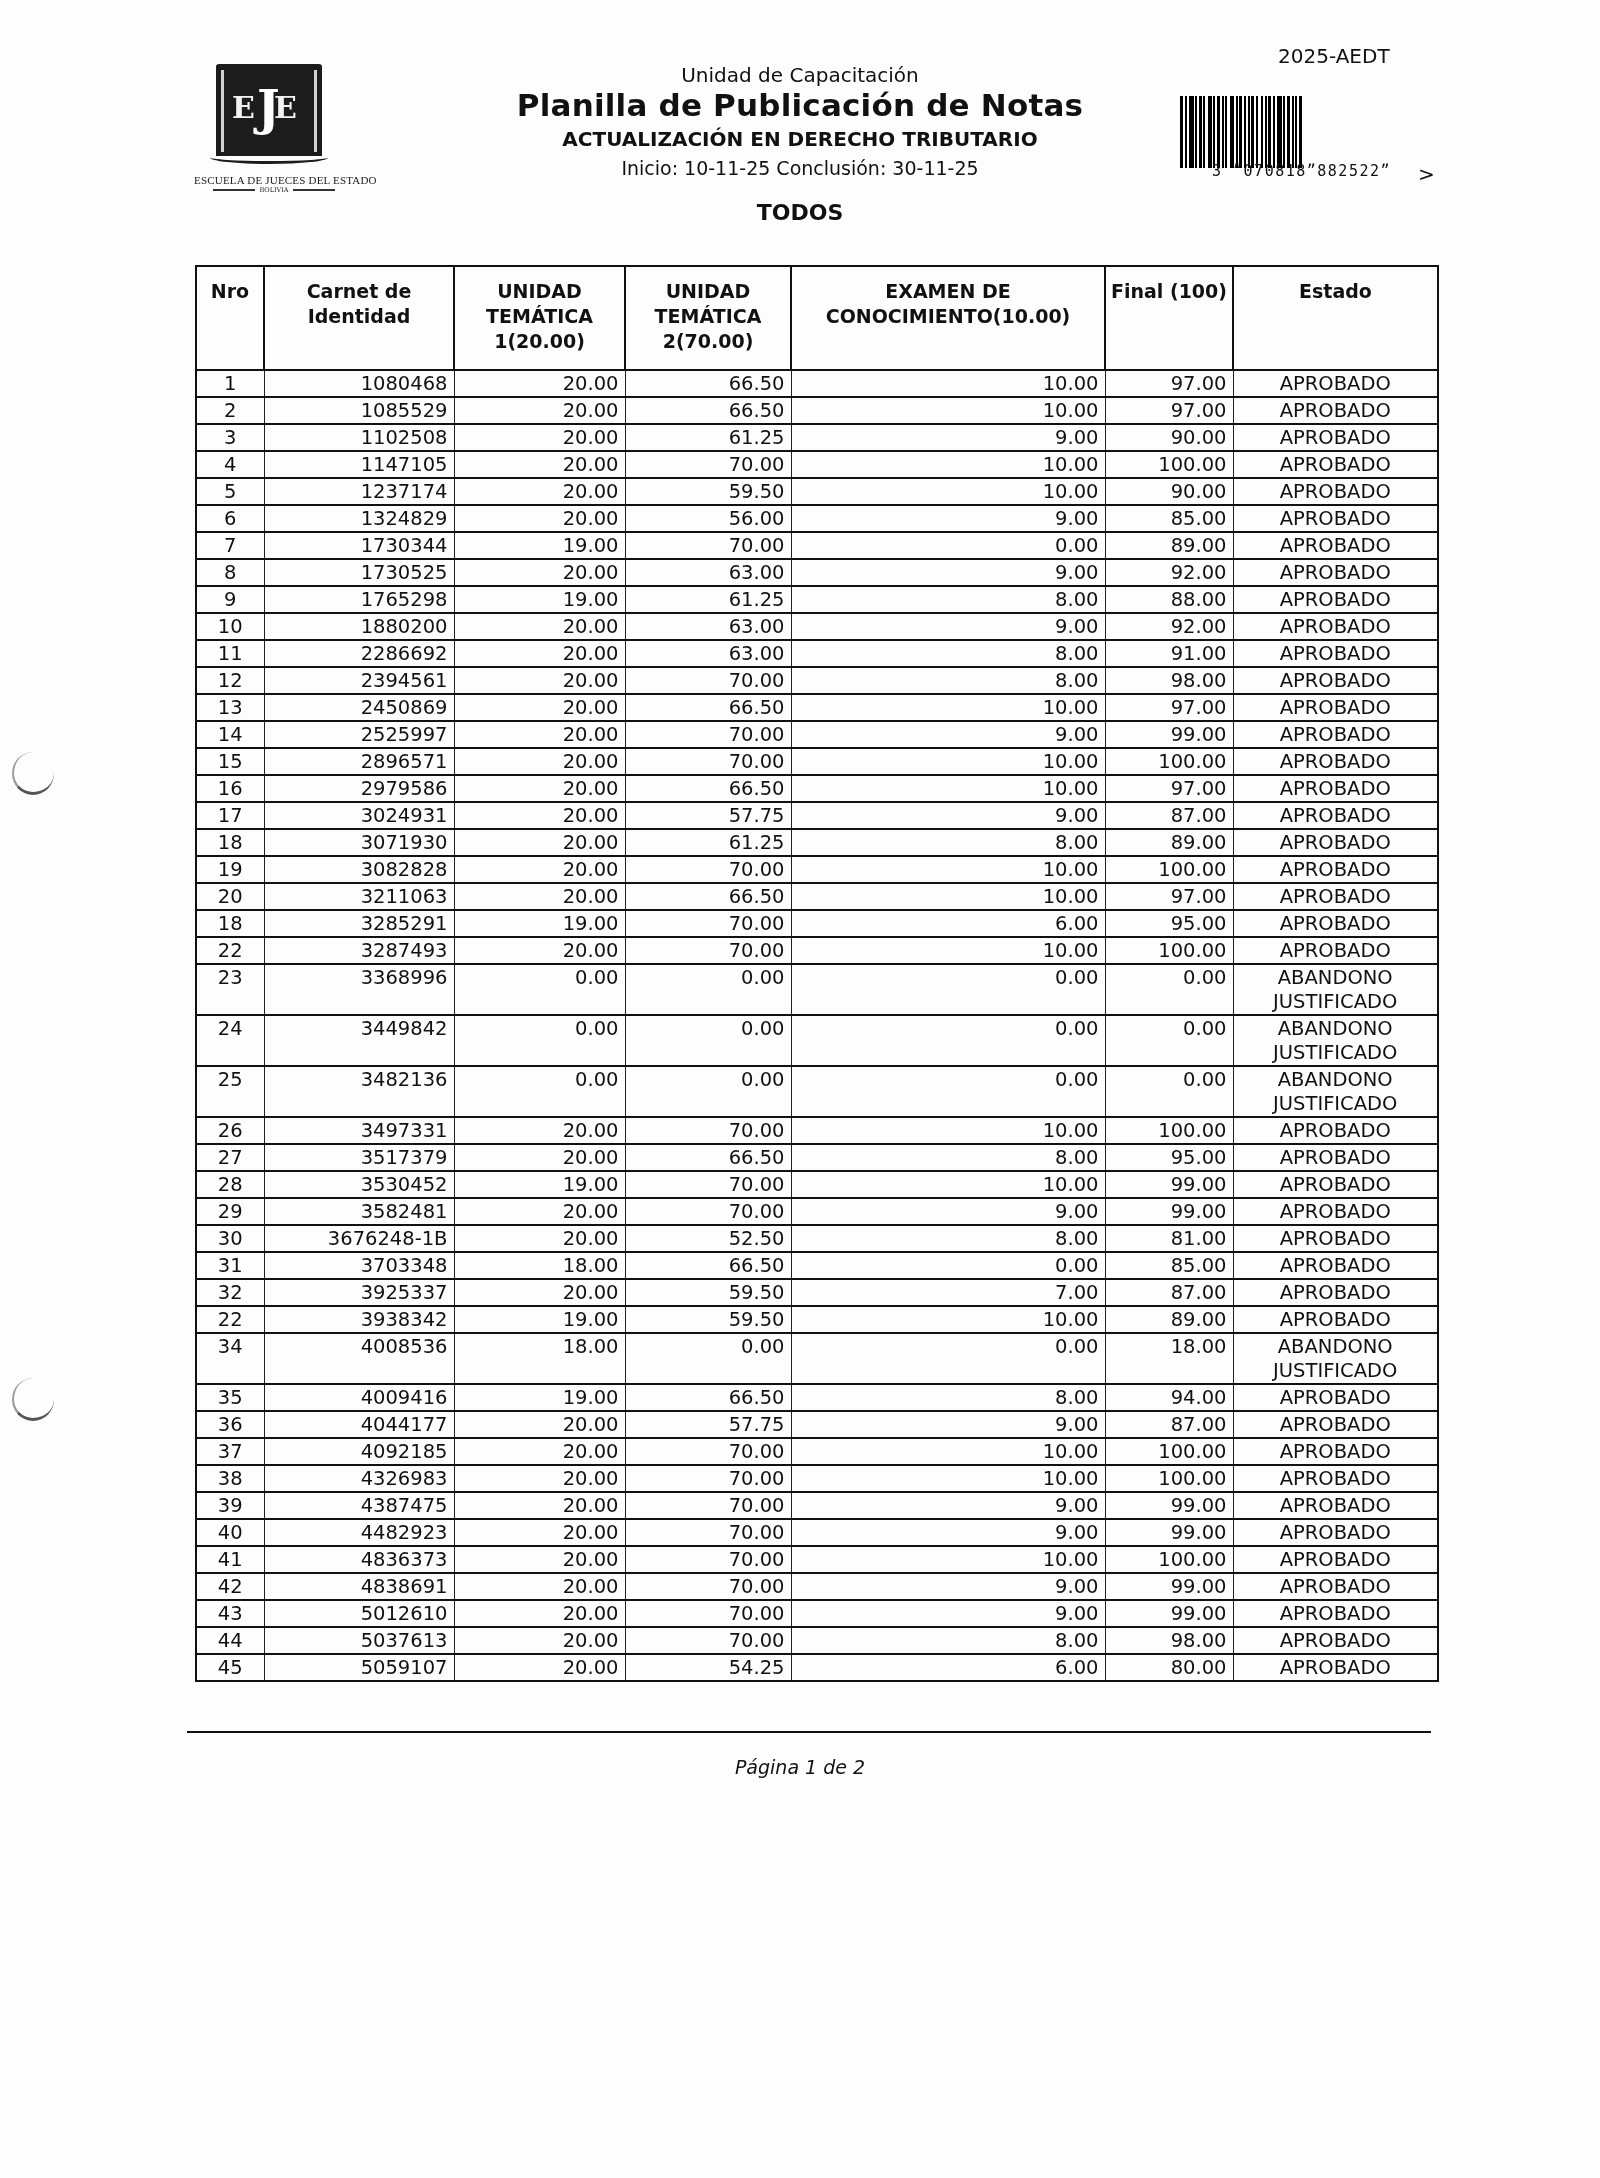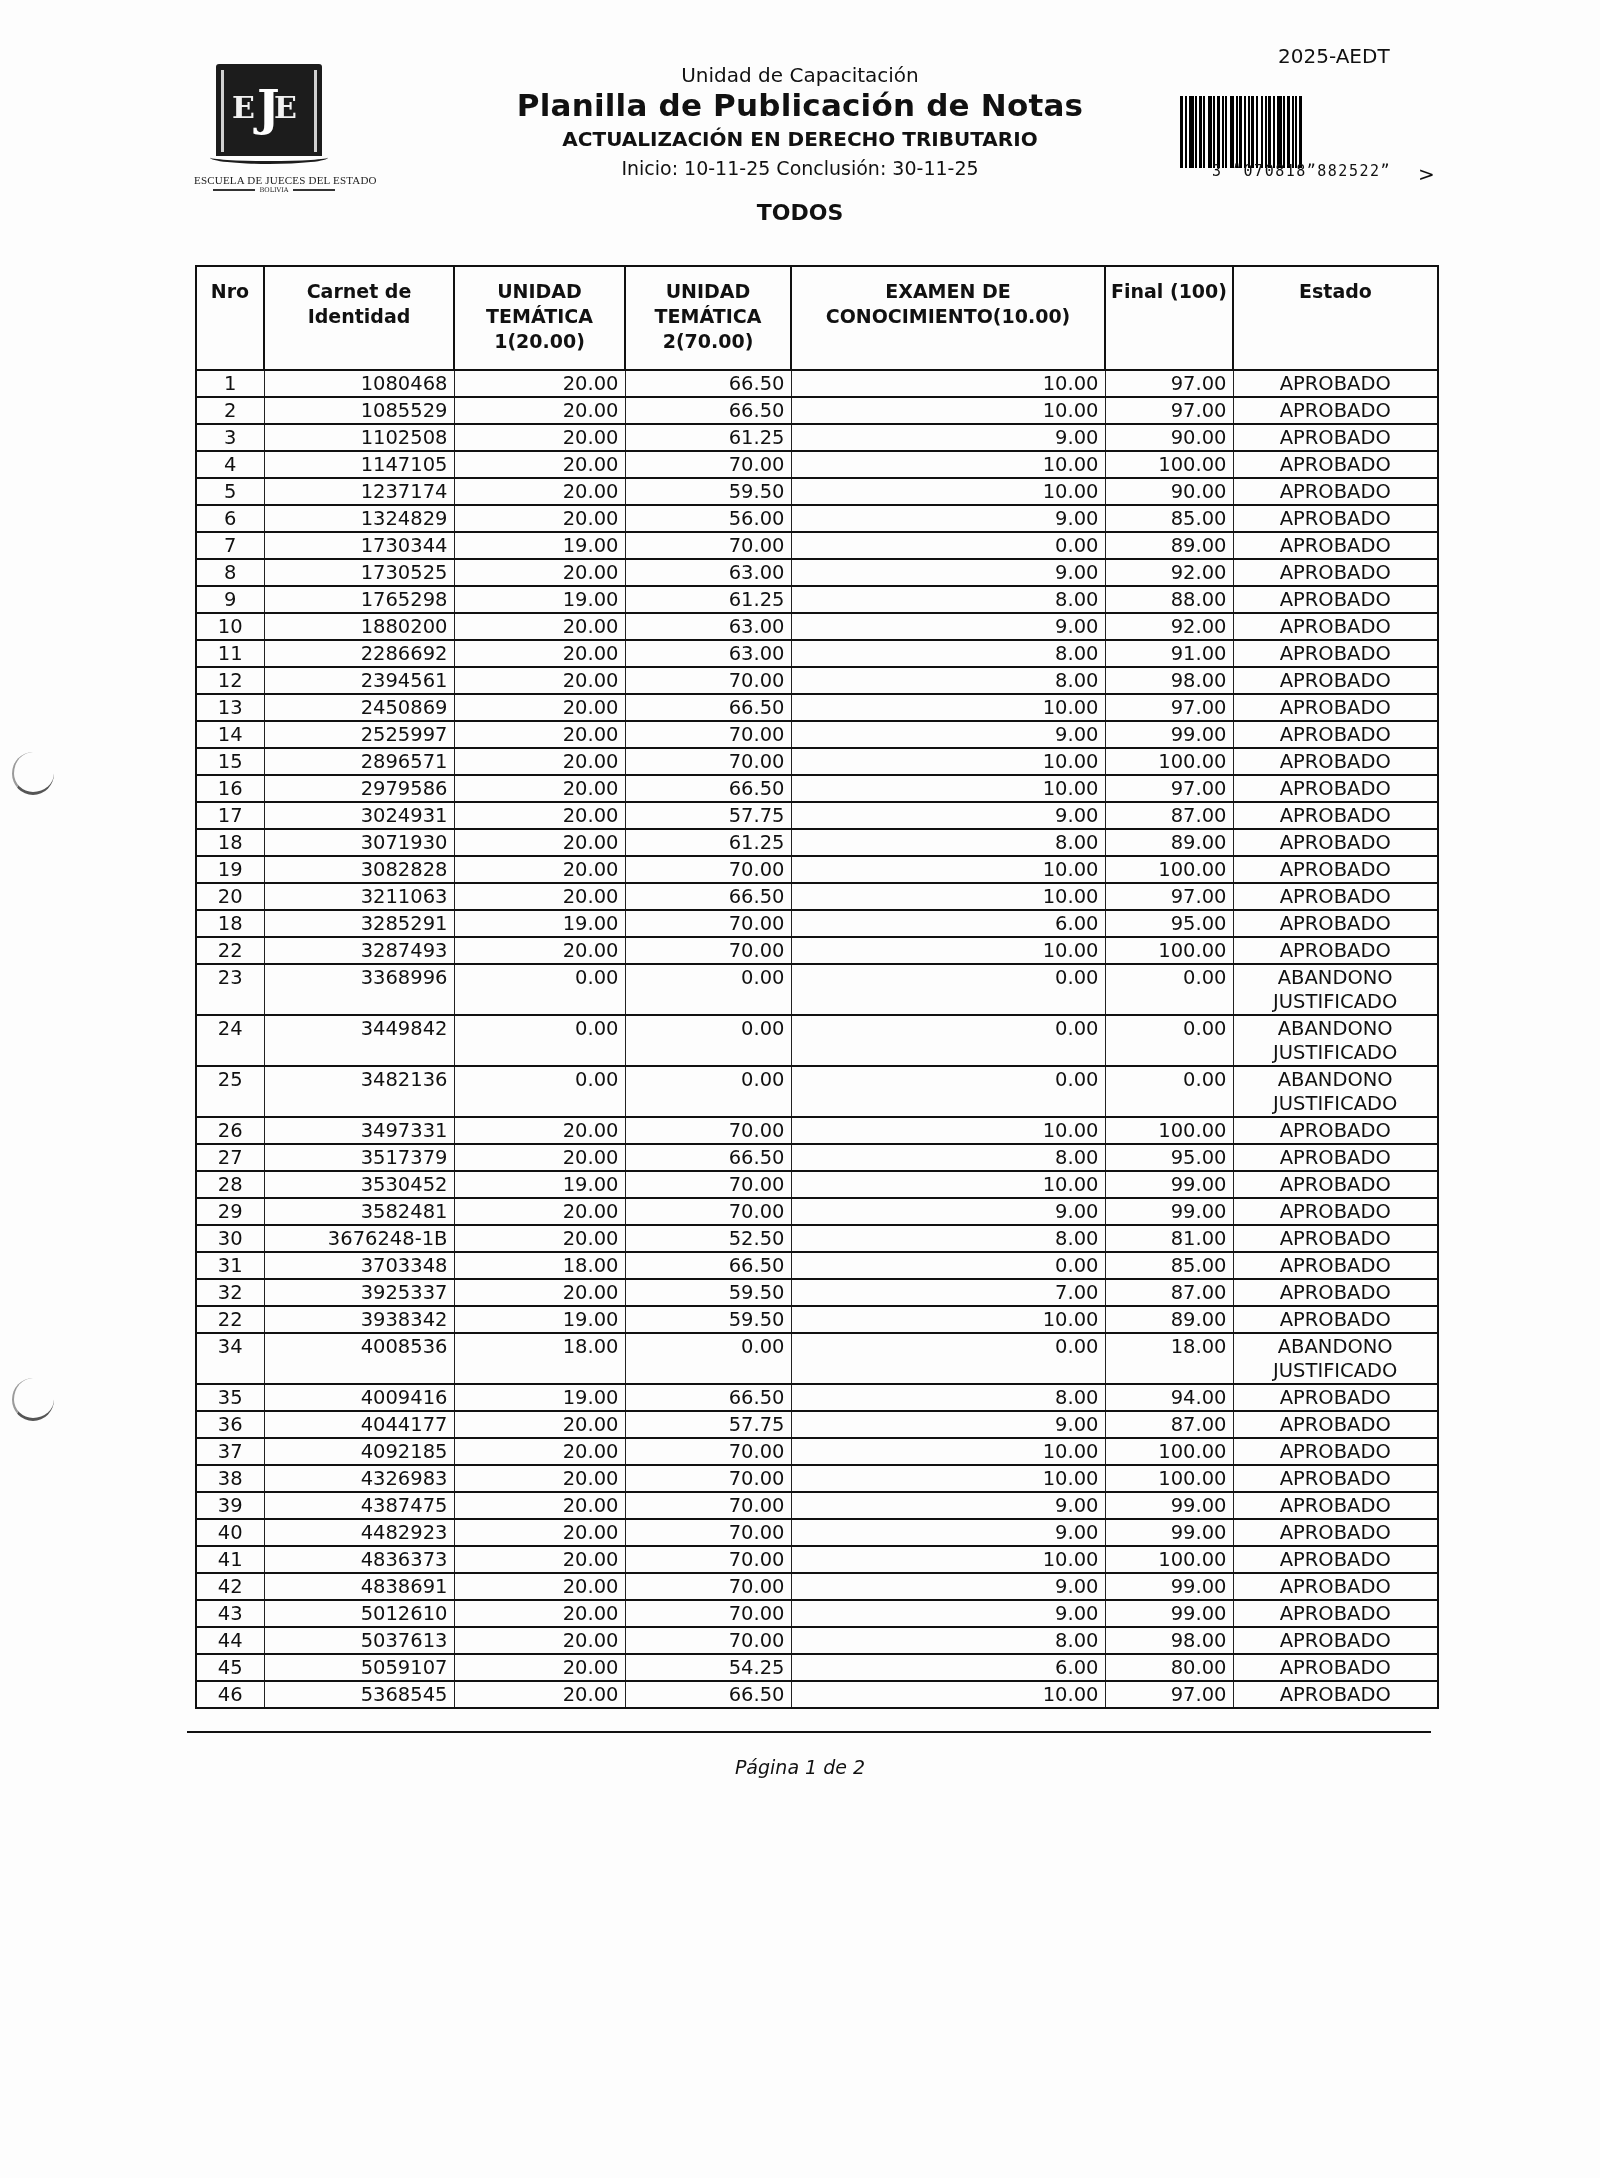--- a/index.html
+++ b/index.html
@@ -573,26 +573,17 @@
       </tr>
       <tr>
         <td class="nro">45</td>
         <td class="num">5059107</td>
         <td class="num">20.00</td>
         <td class="num">54.25</td>
         <td class="num">6.00</td>
         <td class="num">80.00</td>
         <td class="st">APROBADO</td>
       </tr>
-      <tr>
-        <td class="nro">46</td>
-        <td class="num">5368545</td>
-        <td class="num">20.00</td>
-        <td class="num">66.50</td>
-        <td class="num">10.00</td>
-        <td class="num">97.00</td>
-        <td class="st">APROBADO</td>
-      </tr>
     </tbody>
 </table>
 
 <div class="abs foot-rule"></div>
 <div class="abs foot-page">Página 1 de 2</div>
 
 </body></html>

